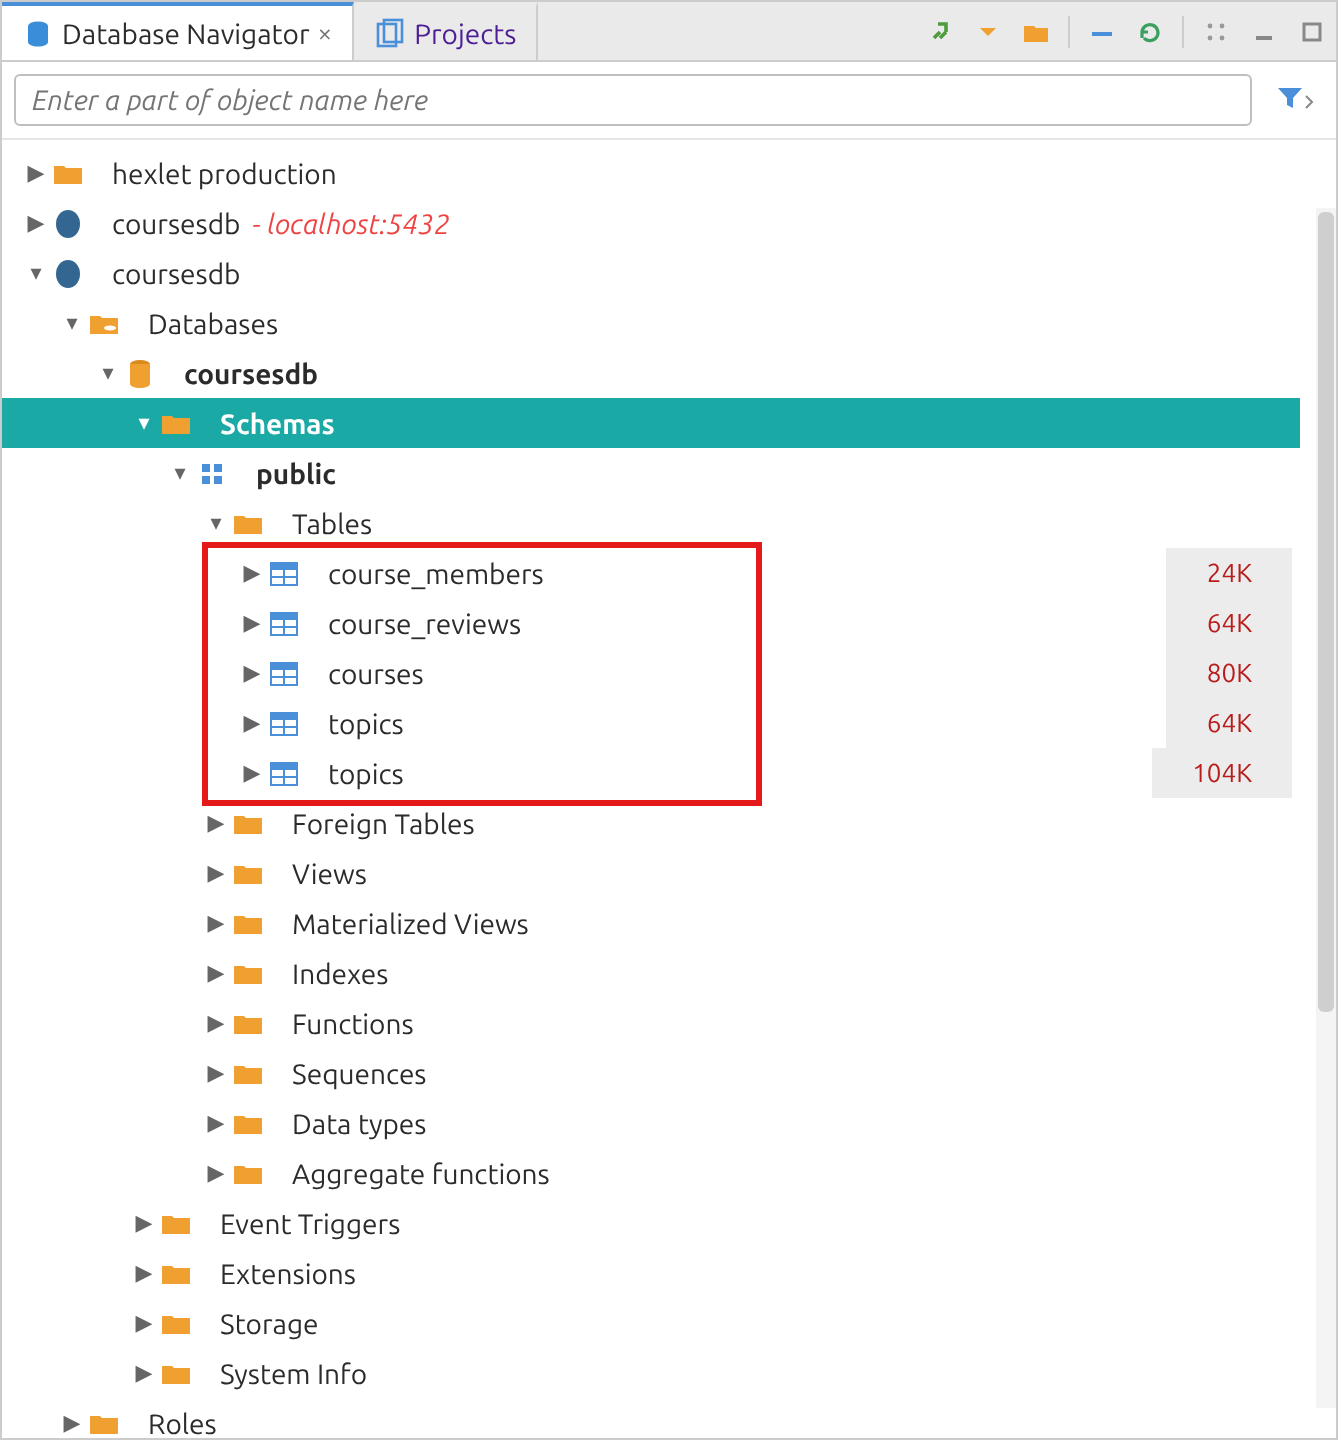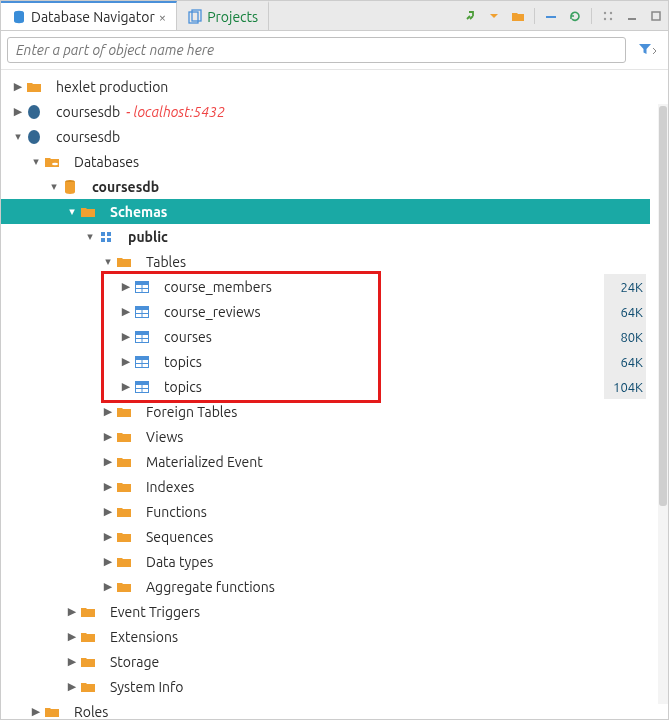--- a/index.html
+++ b/index.html
@@ -3,21 +3,21 @@
 <meta charset="utf-8">
 <style>
   * { margin:0; padding:0; box-sizing:border-box; font-family:"Segoe UI","Ubuntu",Arial,sans-serif; font-size:14px; }
   body { background:#fff; color:#2b2b2b; width:669px; height:720px; overflow:hidden; }
   .panel { display:flex; flex-direction:column; height:100%; border:1px solid #ccc; }
   
   .tabbar { display:flex; align-items:center; height:30px; background:#eaeaea; border-bottom:1px solid #ccc; }
   .tab { display:flex; align-items:center; gap:4px; height:100%; padding:0 10px; background:#fff; border-right:1px solid #ccc; border-top:2px solid #4a90d9; }
   .tab.inactive { background:#eaeaea; border-top:2px solid transparent; }
   .tab span.lbl { color:#2b2b2b; white-space:nowrap; }
-  .tab.inactive span.lbl { color:#15803d; }
+  .tab.inactive span.lbl { color:#4c1d95; }
   .tabbar-spacer { flex:1; }
   .tb-btn { width:20px; height:20px; display:flex; align-items:center; justify-content:center; margin:0 2px; color:#888; }
   .tb-sep { width:1px; height:16px; background:#ccc; margin:0 4px; }
   
   .searchrow { display:flex; align-items:center; padding:6px; gap:6px; border-bottom:1px solid #e5e5e5; }
   .searchbox { flex:1; border:1px solid #bfbfbf; border-radius:3px; padding:4px 8px; color:#999; background:#fff; font-style:italic; }
   .filterbtn { width:30px; height:26px; display:flex; align-items:center; justify-content:center; color:#3a73b5; }
   
   .treewrap { flex:1; overflow:auto; position:relative; padding:4px 0; }
   .treeinner { position:relative; width:649px; }
@@ -29,21 +29,21 @@
   .bold { font-weight:600; }
   .highlight { background:#1aa9a5; color:#fff; }
   .highlight .caret, .highlight .hint { color:#fff; }
   .indent0 { padding-left:10px; }
   .indent1 { padding-left:28px; }
   .indent2 { padding-left:46px; }
   .indent3 { padding-left:64px; }
   .indent4 { padding-left:82px; }
   .indent5 { padding-left:100px; }
   .indent6 { padding-left:118px; }
-  .sizecol { position:absolute; right:4px; top:0; height:25px; display:flex; align-items:center; justify-content:flex-end; min-width:42px; padding:0 3px; font-size:13px; color:#0c4a6e; background:#ececec; }
+  .sizecol { position:absolute; right:4px; top:0; height:25px; display:flex; align-items:center; justify-content:flex-end; min-width:42px; padding:0 20px; font-size:13px; color:#b91c1c; background:#ececec; }
   .redbox { position:absolute; border:3px solid #e41a1a; pointer-events:none; }
   
   svg { display:block; }
   
   .fakescroll { position:absolute; right:0; top:34px; width:10px; height:600px; background:#f4f4f4; }
   .fakescroll-thumb { width:8px; height:400px; margin:2px auto 0; background:#cfcfcf; border-radius:3px; }
 </style>
 </head>
 <body>
 <div class="panel">
@@ -301,21 +301,21 @@
           </span>
     <span class="txt">Views</span>
   </div>
   <div class="row indent5">
     <span class="caret">▶</span>
     <span class="ic">
             <svg width="16" height="14">
               <path d="M1 3h5l1 1h8v8H1z" fill="#f0a030"></path>
             </svg>
           </span>
-    <span class="txt">Materialized Event</span>
+    <span class="txt">Materialized Views</span>
   </div>
   <div class="row indent5">
     <span class="caret">▶</span>
     <span class="ic">
             <svg width="16" height="14">
               <path d="M1 3h5l1 1h8v8H1z" fill="#f0a030"></path>
             </svg>
           </span>
     <span class="txt">Indexes</span>
   </div>

